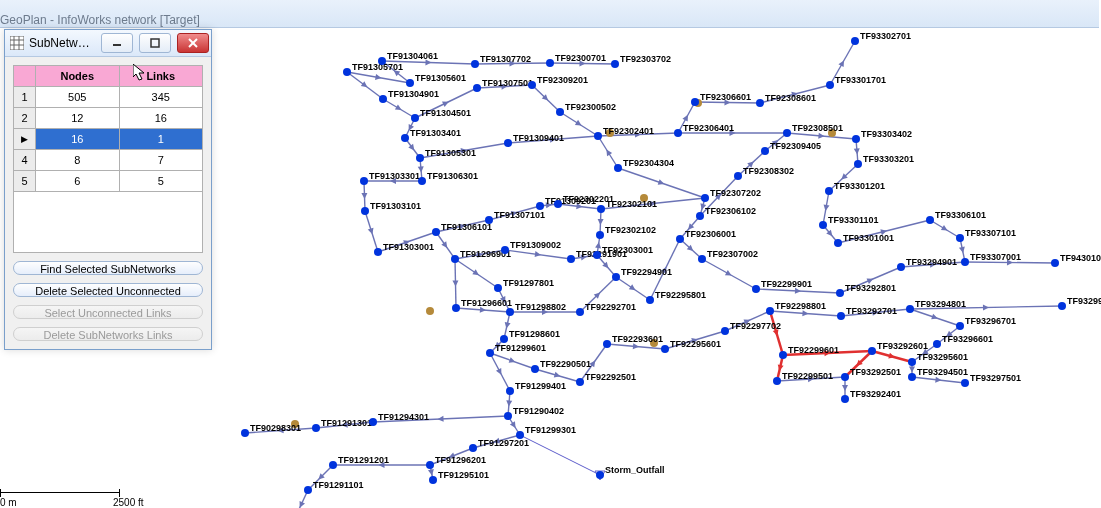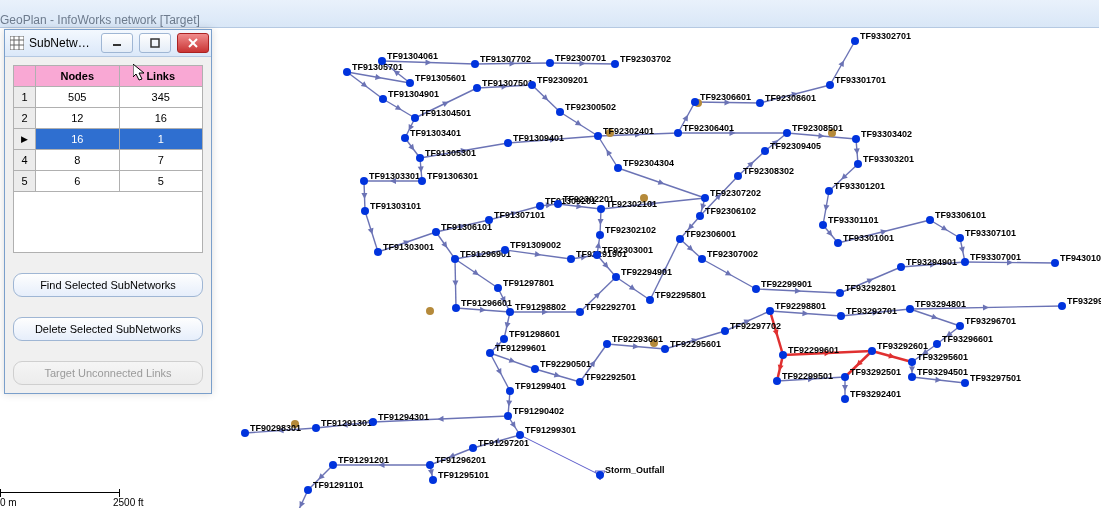--- a/index.html
+++ b/index.html
@@ -154,22 +154,22 @@
   }
   .grid-extra {
     height: 60px;
     background: #fff;
     border: 1px solid #b0b0b0;
     border-top: none;
   }
   .dlg-btn {
     display: block;
     width: 100%;
-    margin-top: 20px;
-    height: 24px;
+    margin-top: 8px;
+    height: 14px;
     border: 1px solid #9fb6d4;
     background: linear-gradient(#fefefe,#e6eefb);
     font-size: 11px;
     cursor: pointer;
     border-radius: 9px;
   }
   .dlg-btn[disabled] {
     color: #9a9a9a;
     cursor: default;
     background: linear-gradient(#f5f5f5,#ececec);
@@ -859,22 +859,23 @@
           <tr>
             <td class="rowhdr">5</td>
             <td>6</td>
             <td>5</td>
           </tr>
         </tbody>
     </table>
     <div class="grid-extra"></div>
 
     <button class="dlg-btn">Find Selected SubNetworks</button>
-    <button class="dlg-btn">Delete Selected SubNetworks</button>
-    <button class="dlg-btn" disabled="">Target Unconnected Links</button>
+    <button class="dlg-btn">Delete Selected Unconnected</button>
+    <button class="dlg-btn" disabled="">Select Unconnected Links</button>
+    <button class="dlg-btn" disabled="">Delete SubNetworks Links</button>
   </div>
 </div>
 
 <div class="cursor-pointer" style="left:133px; top:64px;">
   <svg width="14" height="18">
       <polygon points="0,0 0,13 3,10 6,16 9,15 6,9 11,9" fill="#fff" stroke="#000" stroke-width="1"></polygon>
     </svg>
 </div>
 
 </body></html>

